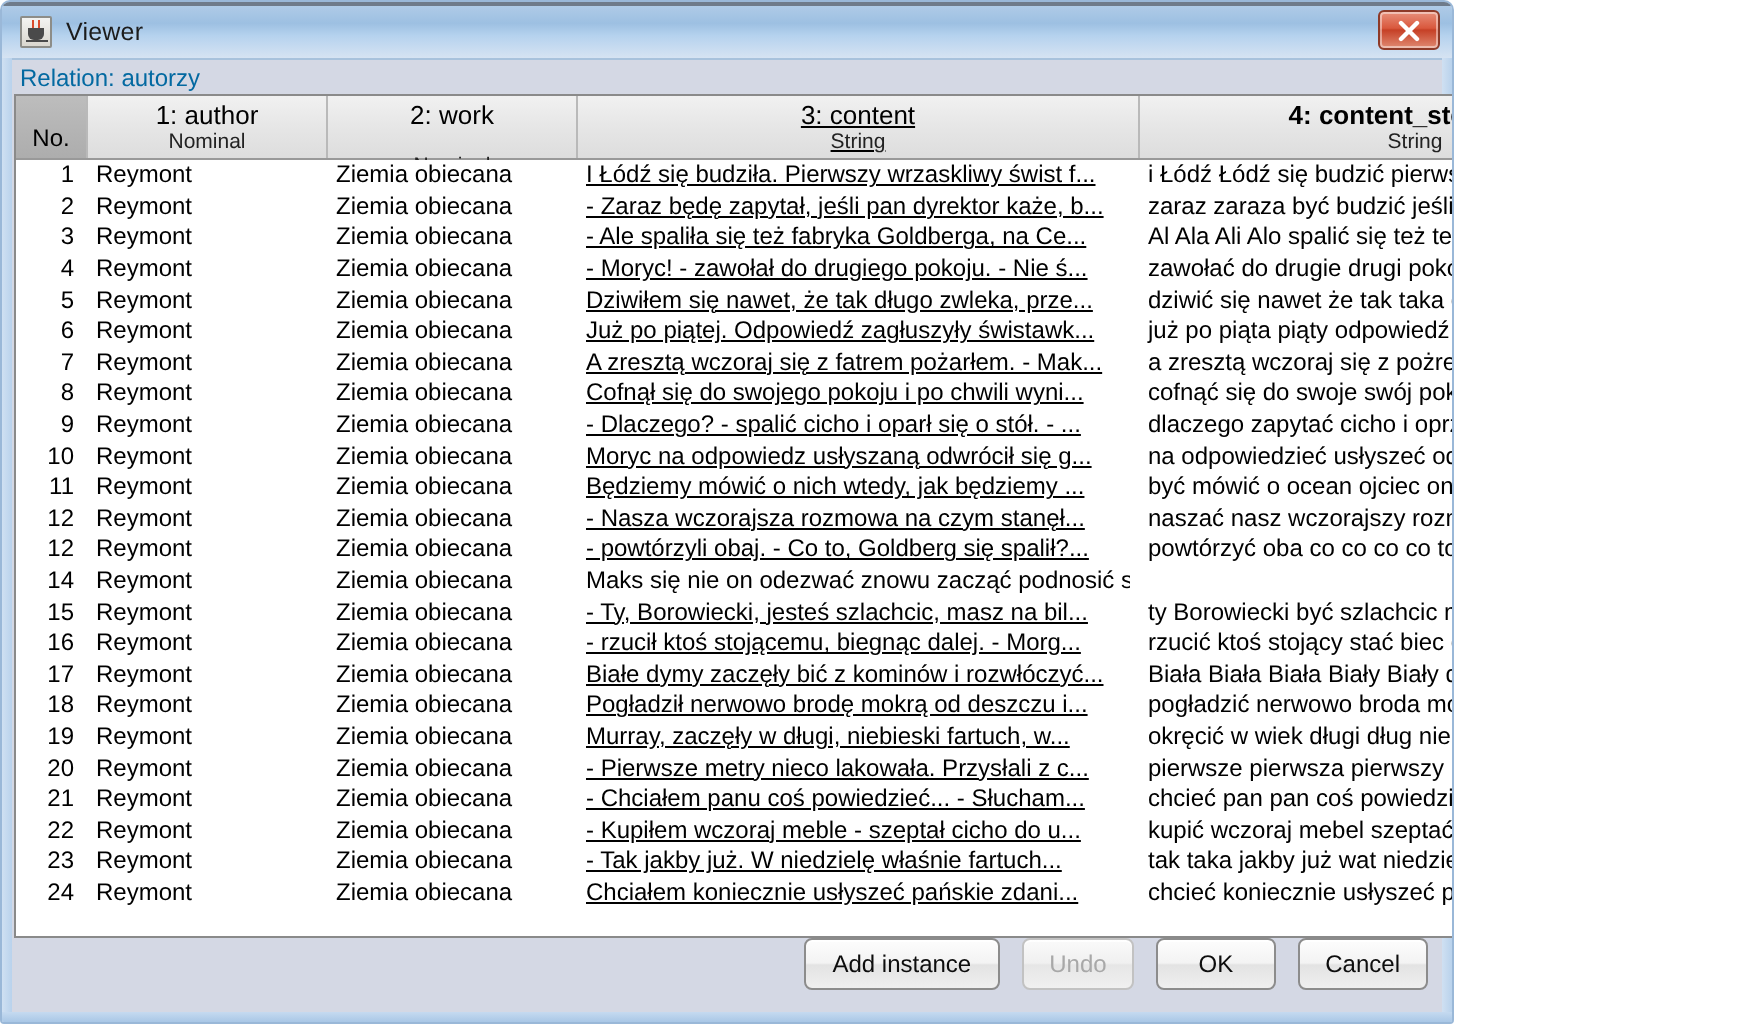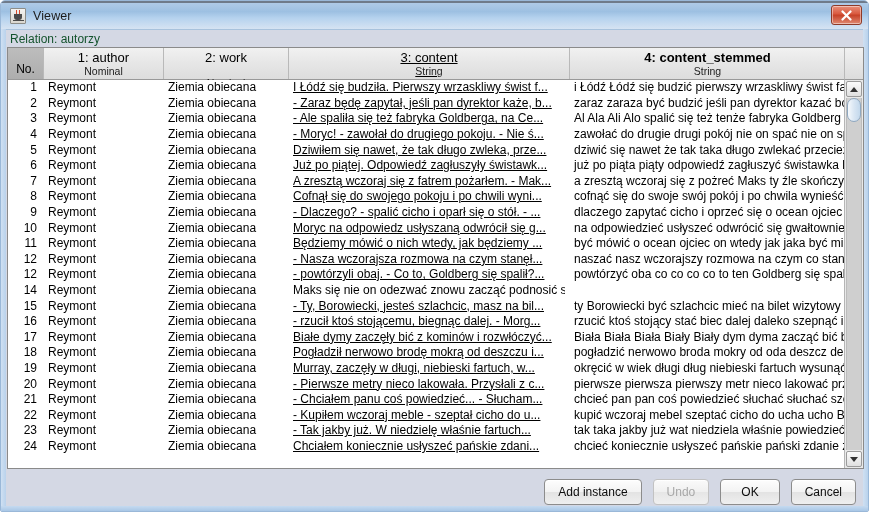--- a/index.html
+++ b/index.html
@@ -11,21 +11,21 @@
     width: 869px;
     height: 512px;
     font-family: "Liberation Sans", sans-serif;
     overflow: hidden;
   }
 
   
   #window {
     position: absolute;
     left: 0; top: 0;
-    width: 869px; height: 512px;
+    width: 727px; height: 512px;
     box-sizing: border-box;
     background: #d4d8e4;
     border: 1px solid #9ab8d8;
     border-radius: 5px 5px 2px 2px;
     overflow: hidden;
   }
   .frame-edge-l, .frame-edge-r, .frame-edge-b {
     position: absolute;
     background: linear-gradient(to right, #cfe0f2, #b9d2ec);
   }
@@ -112,21 +112,21 @@
     right: 5px;
     height: 17px;
     background: #d4d8e4;
     display: flex;
     align-items: center;
     padding-left: 4px;
     box-sizing: border-box;
   }
   #relation-text {
     font-size: 12px;
-    color: #14532d;
+    color: #0369a1;
   }
 
   
   #table-panel {
     position: absolute;
     left: 6px; top: 46px;
     width: 857px;
     height: 422px;
     box-sizing: border-box;
     background: #ffffff;
@@ -278,21 +278,21 @@
     cursor: pointer;
   }
 
   
   #button-bar {
     position: absolute;
     left: 6px; right: 6px;
     bottom: 6px;
     height: 36px;
     display: flex;
-    align-items: flex-end;
+    align-items: flex-start;
     justify-content: flex-end;
     padding-right: 6px;
     box-sizing: border-box;
     padding-left: 12px;
   }
   .btn {
     height: 24px;
     margin-left: 11px;
     padding: 0 13px;
     font-size: 12px;

